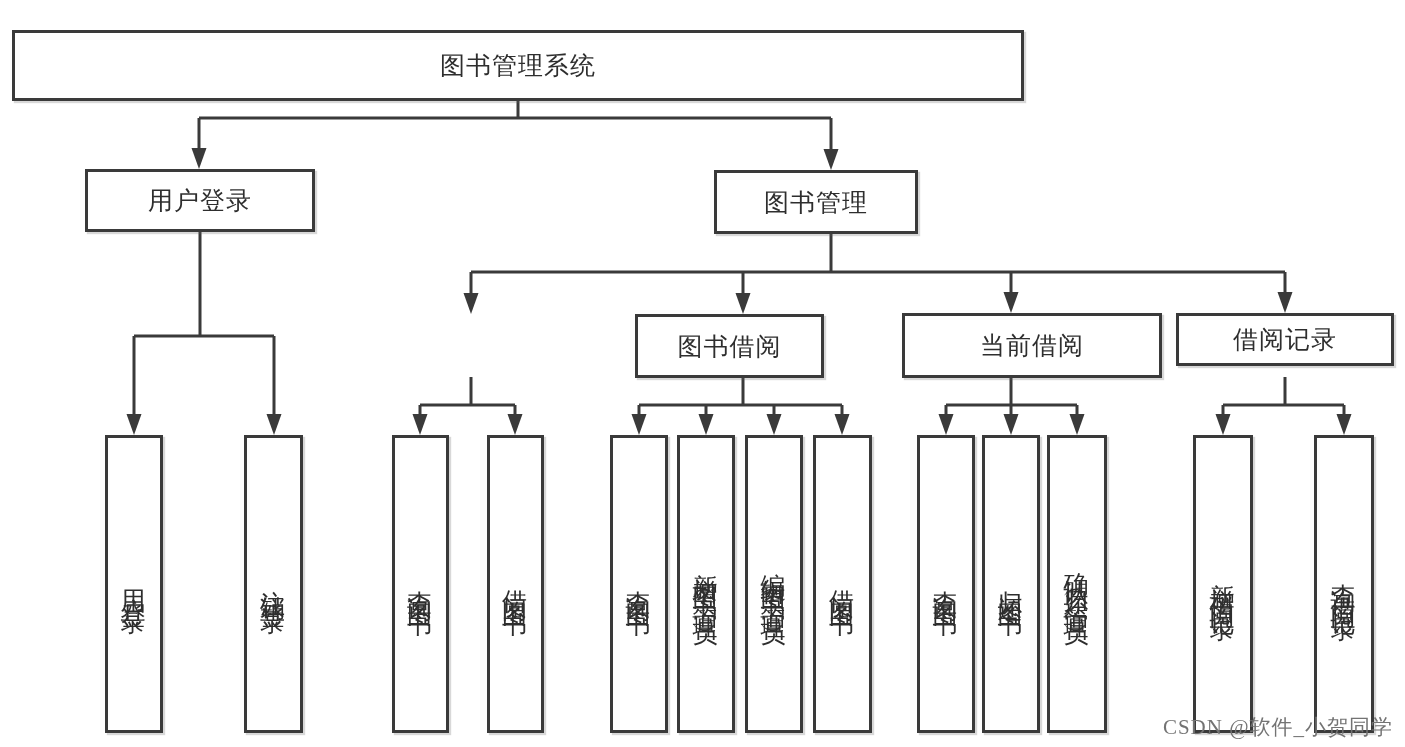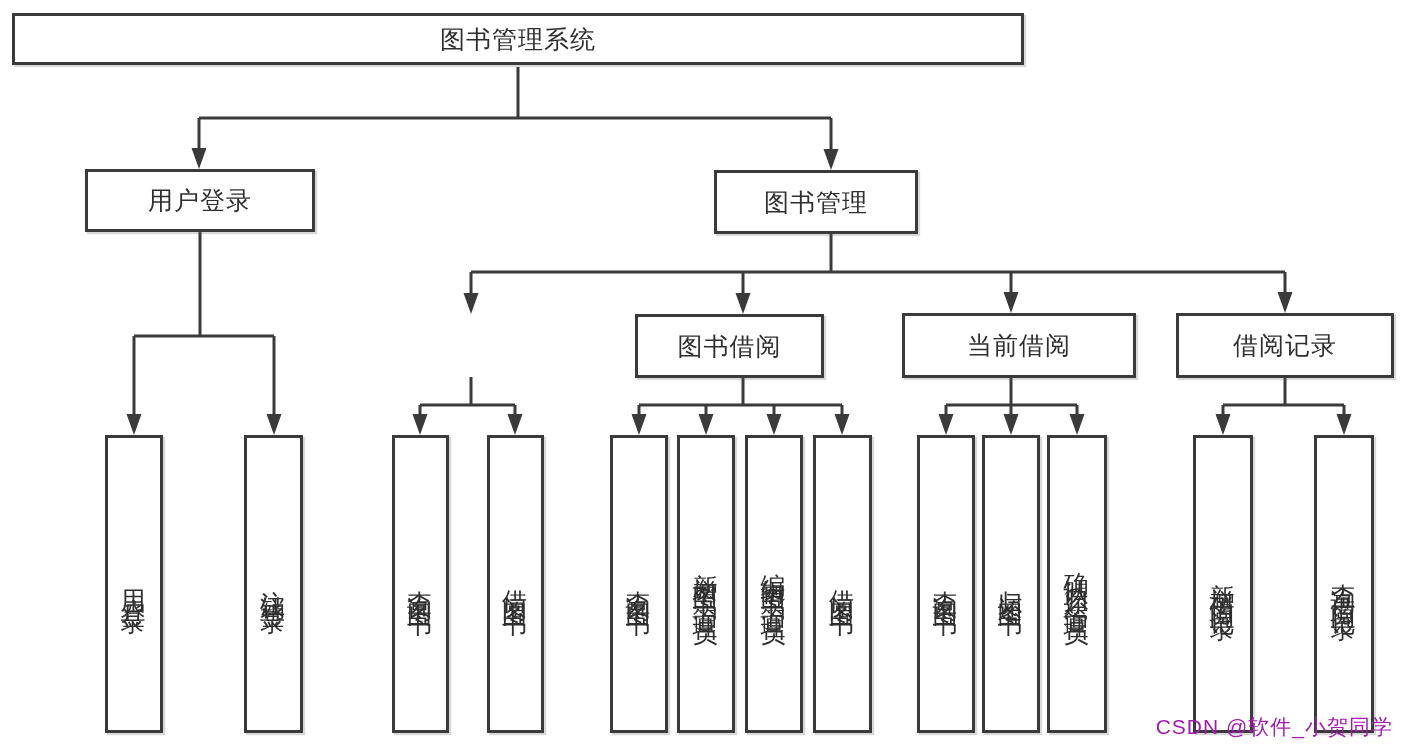--- a/index.html
+++ b/index.html
@@ -33,22 +33,23 @@
     text-orientation:mixed;
     letter-spacing:7px;
     white-space:normal;
   }
   .watermark{
     position:absolute;
     right:12px;
     top:713px;
     font-size:21px;
     letter-spacing:1px;
-    color:#a21caf;
+    color:#737373;
     z-index:5;
+    font-family:Liberation Serif, serif;
   }
 </style>
 </head>
 <body>
 
 <div class="stage">
 
   <svg class="wires" width="1405" height="747" viewBox="0 0 1405 747">
 
     <path class="wire" d="M518 67 V118 M199 118 H831 M199 118 V152 M831 118 V153"></path>
@@ -78,28 +79,28 @@
     <path class="wire" d="M1011 377 V405 M946 405 H1077 M946 405 V418 M1011 405 V418 M1077 405 V418"></path>
     <polygon class="ah" points="938.5,414 953.5,414 946,435"></polygon>
     <polygon class="ah" points="1003.5,414 1018.5,414 1011,435"></polygon>
     <polygon class="ah" points="1069.5,414 1084.5,414 1077,435"></polygon>
 
     <path class="wire" d="M1285 377 V405 M1223 405 H1344 M1223 405 V418 M1344 405 V418"></path>
     <polygon class="ah" points="1215.5,414 1230.5,414 1223,435"></polygon>
     <polygon class="ah" points="1336.5,414 1351.5,414 1344,435"></polygon>
   </svg>
 
-  <div class="node" style="left:12px;top:13px;width:1012px;height:52px">图书管理系统</div>
+  <div class="node" style="left:12px;top:30px;width:1012px;height:71px">图书管理系统</div>
 
   <div class="node" style="left:85px;top:169px;width:230px;height:63px">用户登录</div>
   <div class="node" style="left:714px;top:170px;width:204px;height:64px">图书管理</div>
 
   <div class="node" style="left:635px;top:314px;width:189px;height:64px">图书借阅</div>
-  <div class="node" style="left:902px;top:313px;width:234px;height:65px">当前借阅</div>
-  <div class="node" style="left:1176px;top:313px;width:218px;height:65px">借阅记录</div>
+  <div class="node" style="left:902px;top:313px;width:260px;height:65px">当前借阅</div>
+  <div class="node" style="left:1176px;top:313px;width:218px;height:53px">借阅记录</div>
 
   <div class="node leaf" style="left:105px;top:435px;width:58px;height:298px">用户登录</div>
   <div class="node leaf" style="left:244px;top:435px;width:59px;height:298px">注销登录</div>
 
   <div class="node leaf" style="left:392px;top:435px;width:57px;height:298px">查询图书</div>
   <div class="node leaf" style="left:487px;top:435px;width:57px;height:298px">借阅图书</div>
 
   <div class="node leaf" style="left:610px;top:435px;width:58px;height:298px">查询图书</div>
   <div class="node leaf" style="left:677px;top:435px;width:58px;height:298px">新增图书（管理员）</div>
   <div class="node leaf" style="left:745px;top:435px;width:58px;height:298px">编辑图书（管理员）</div>

